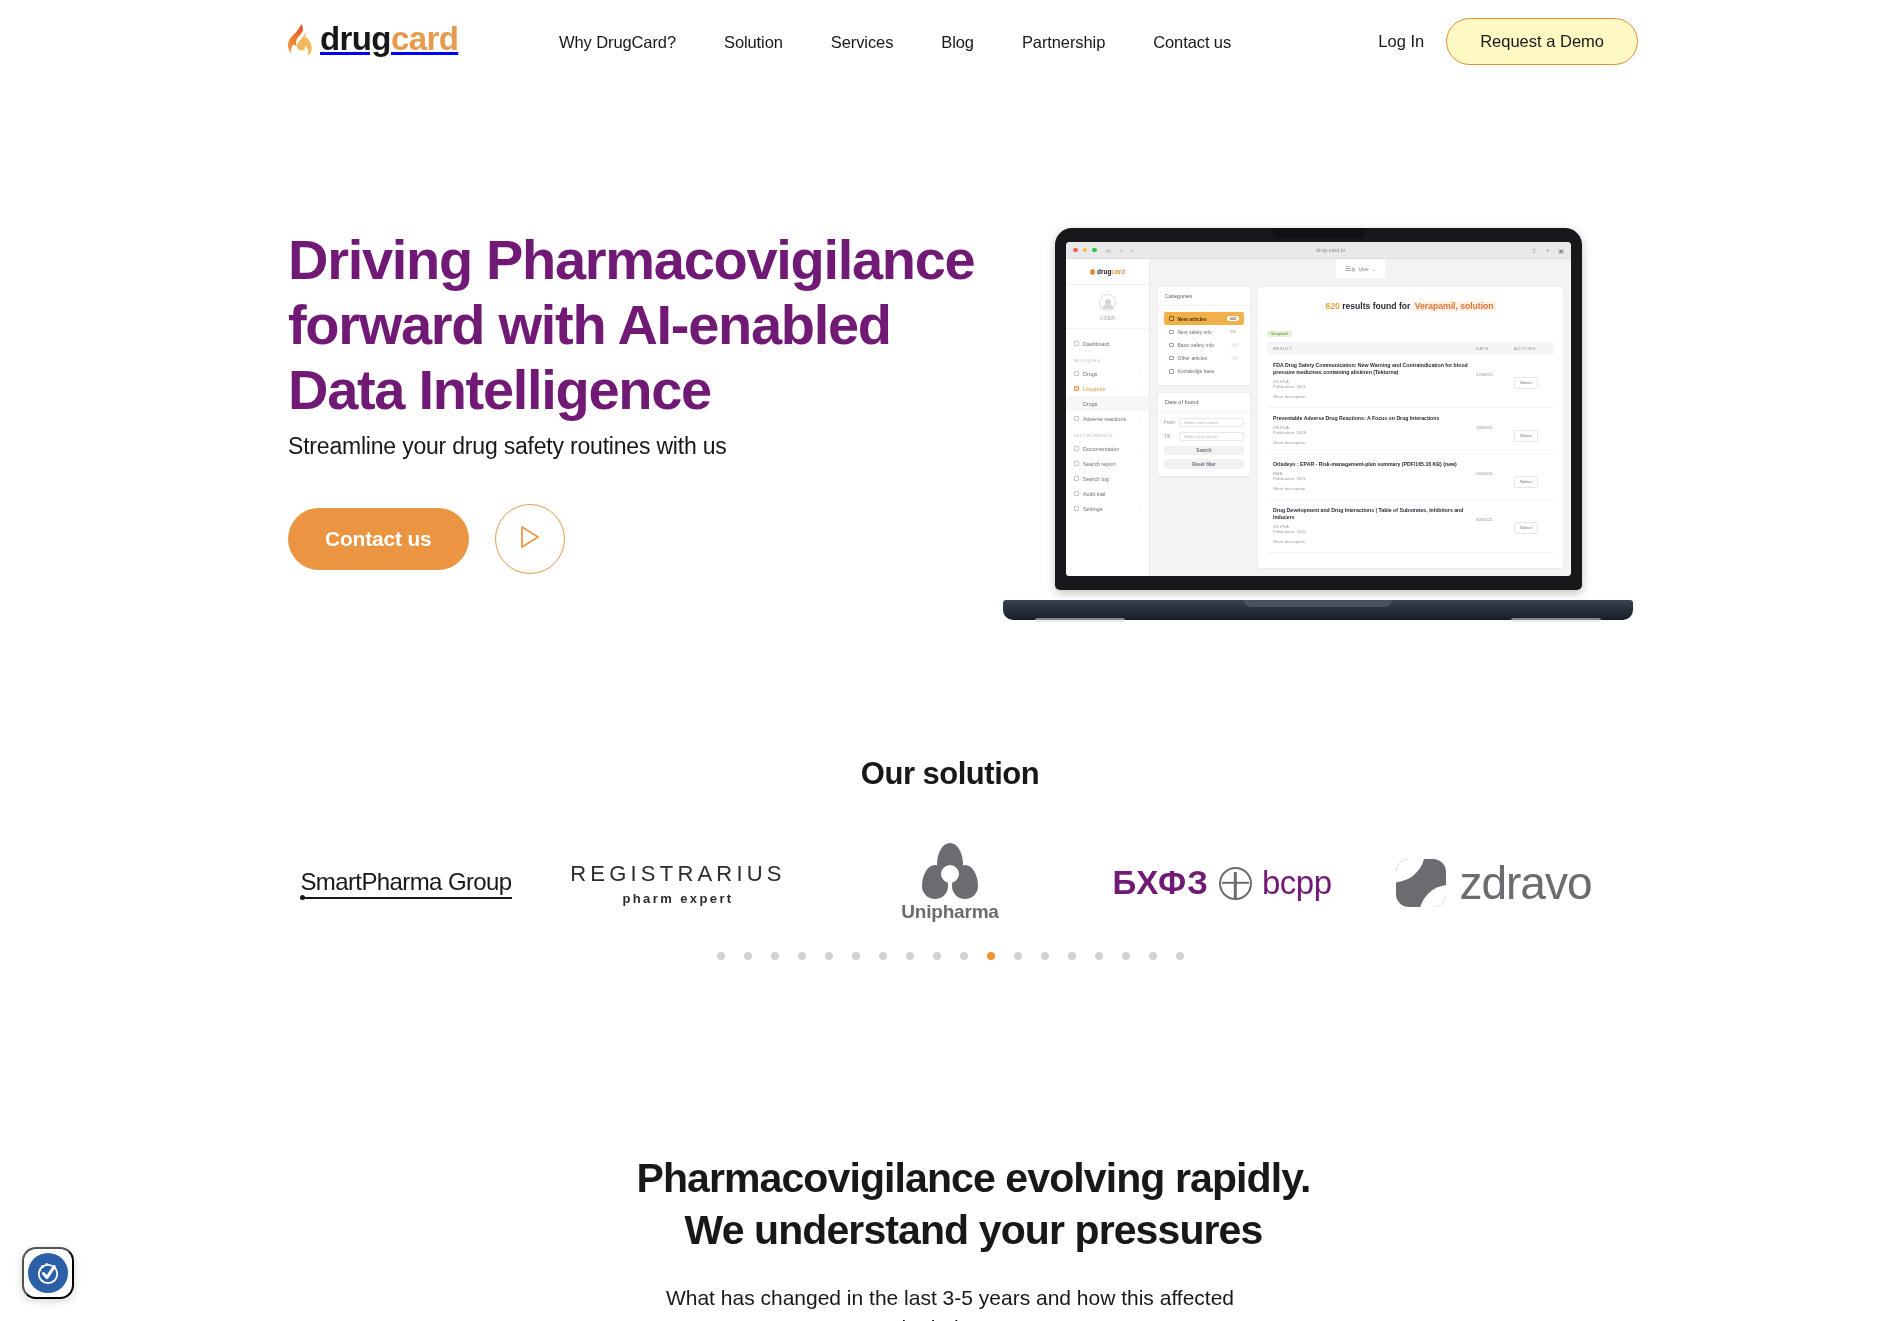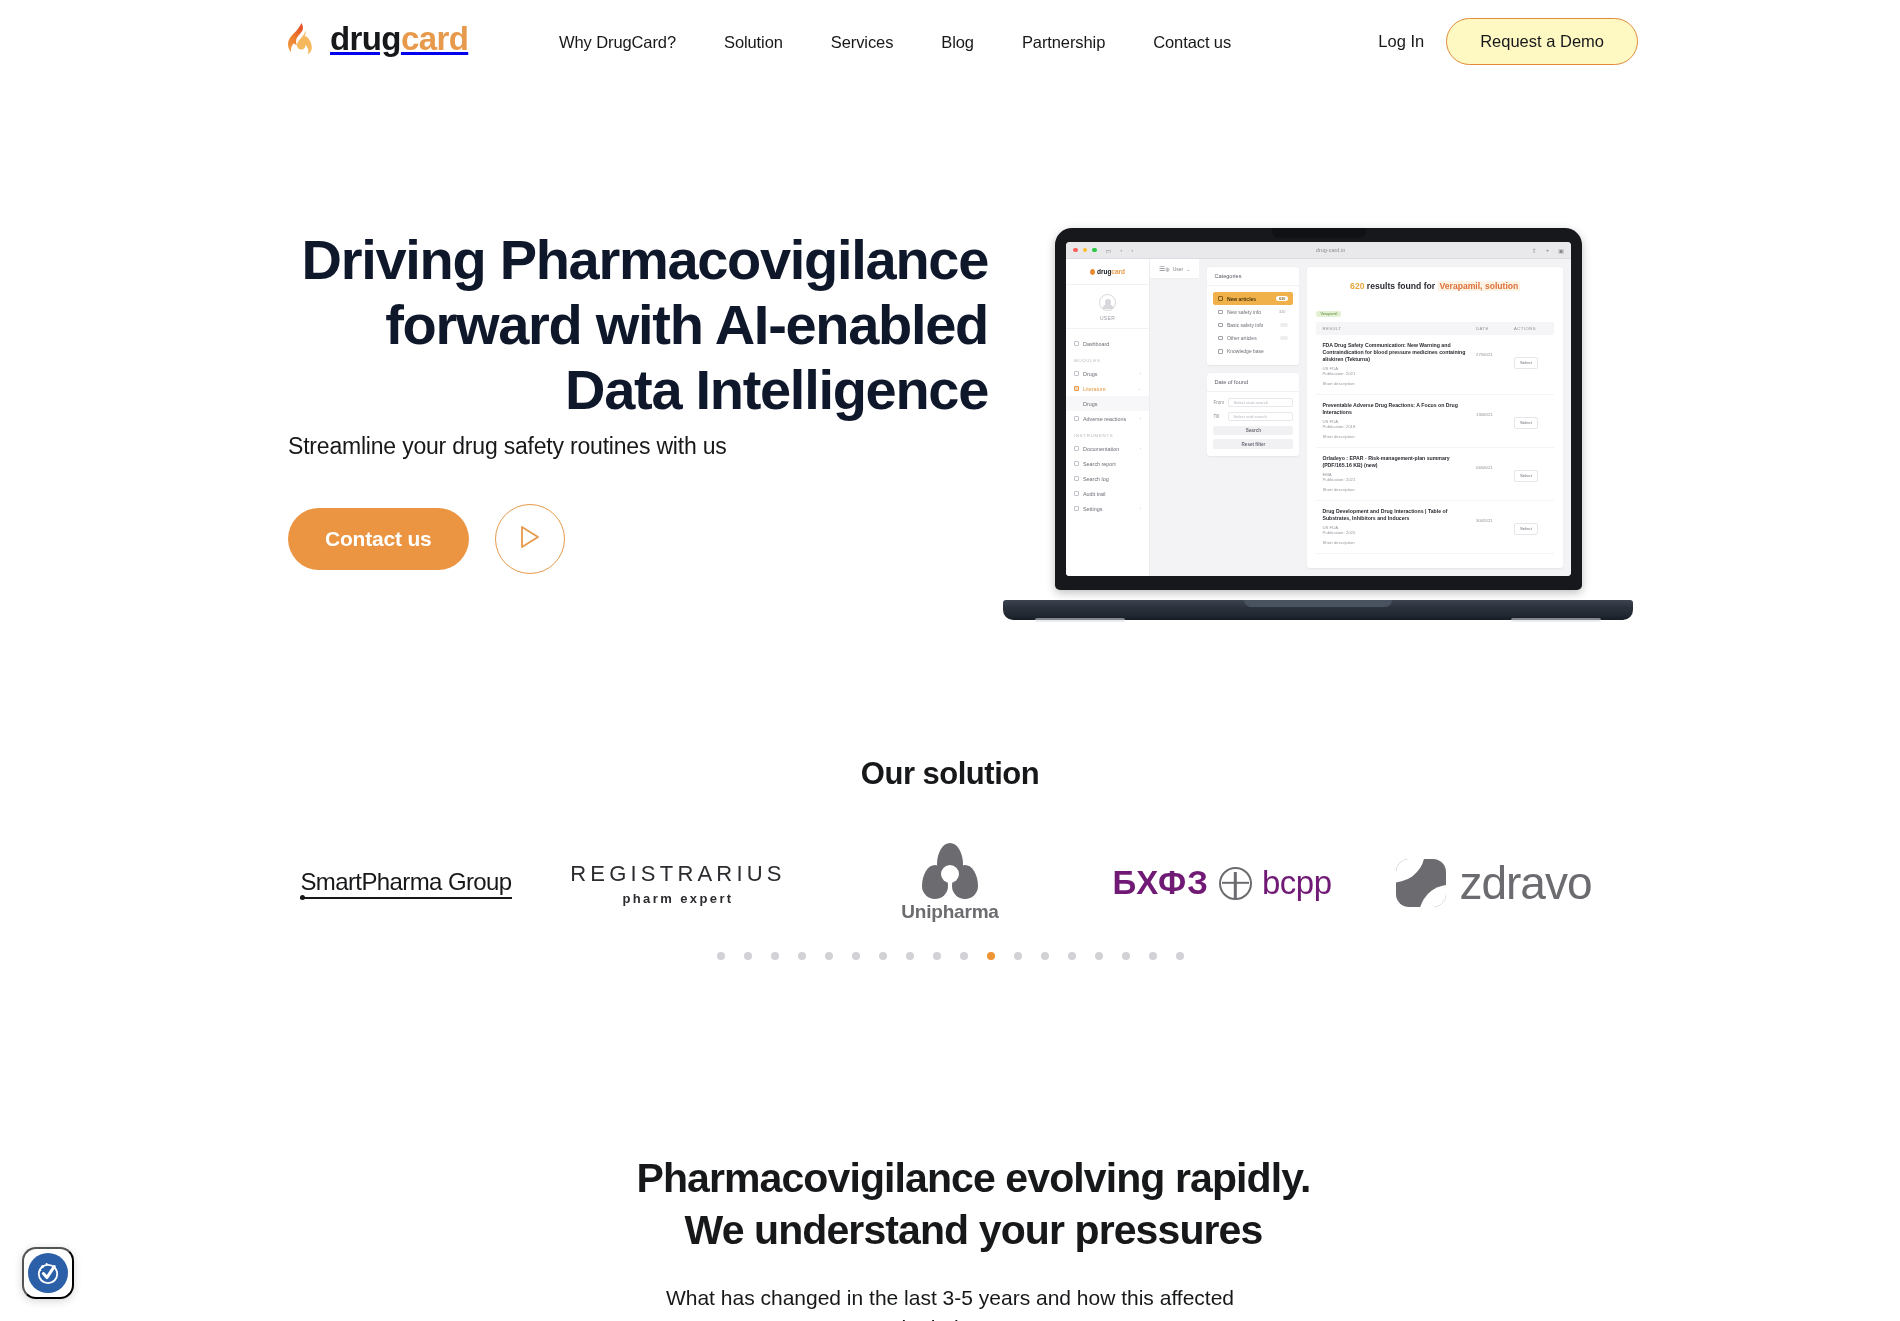--- a/index.html
+++ b/index.html
@@ -13,21 +13,21 @@
     color: #1a1a1a;
     -webkit-font-smoothing: antialiased;
   }
   .page { position: relative; width: 1900px; height: 1321px; background:#fff; }
 
   
   .header {
     position: absolute; top: 0; left: 0; width: 1900px; height: 94px;
     display: flex; align-items: center; background: #fff;
   }
-  .brand { position: absolute; left: 288px; top: 22px; display:flex; align-items:flex-start; gap: 16px; }
+  .brand { position: absolute; left: 288px; top: 22px; display:flex; align-items:flex-end; gap: 6px; }
   .brand-flame { width: 26px; height: 32px; position: relative; display:block; }
   .brand-text { font-size: 33px; font-weight: 700; letter-spacing: -0.6px; line-height: 1; }
   .brand-text .w1 { color: #17181a; }
   .brand-text .w2 { color: #e79a4b; }
 
   .mainnav { position: absolute; left: 535px; top: 33px; display: flex; align-items: center; gap: 0; }
   .mainnav a {
     font-size: 16.5px; color: #17181a; text-decoration: none; font-weight: 500;
     padding: 0 24px; white-space: nowrap; letter-spacing: -0.1px;
   }
@@ -40,21 +40,21 @@
     display:inline-flex; align-items:center; justify-content:center;
     height: 47px; padding: 0 33px; border: 1.7px solid #e08b3a; border-radius: 26px;
     font-size: 16.5px; color: #17181a; font-weight: 500; background: #fef9c3;
     white-space: nowrap; cursor: pointer;
   }
 
   
   .hero { position: absolute; top: 0; left: 0; width: 1900px; height: 720px; }
   .hero-copy { position: absolute; left: 288px; top: 228px; width: 700px; }
   .hero-title {
-    font-size: 56px; line-height: 1.16; font-weight: 700; letter-spacing: -1.3px; color: #0f172a; text-align: right;
+    font-size: 56px; line-height: 1.16; font-weight: 700; letter-spacing: -1.3px; color: #701a75;
   }
   .hero-sub { margin-top: 10px; font-size: 23px; color: #17181a; font-weight: 400; letter-spacing: -0.2px; }
   .hero-actions { margin-top: 44px; display: flex; align-items: center; gap: 26px; }
   .btn-contact {
     display:inline-flex; align-items:center; justify-content:center;
     height: 62px; padding: 0 37px; border-radius: 32px; border: none;
     background: #eb9542; color: #fff; font-size: 21px; font-weight: 600;
     font-family: "Liberation Sans", sans-serif; cursor: pointer; letter-spacing: -0.2px;
   }
   .btn-play {
@@ -110,21 +110,21 @@
   .appside-username { font-size:5px; color:#9a9aa2; letter-spacing:.3px;}
   .appnav { padding: 7px 0; }
   .appnav .grp { font-size:4.4px; color:#b9b9c0; letter-spacing:.7px; padding: 7px 8px 3px; text-transform:uppercase;}
   .appnav .it { font-size:5.4px; color:#6d6d77; padding: 4.5px 8px; display:flex; align-items:center; gap:4px; }
   .appnav .it .ic { width:5px;height:5px;border:0.7px solid #c2c2ca; border-radius:1px; flex-shrink:0;}
   .appnav .it.active { color:#e79a4b; }
   .appnav .it.active .ic { border-color:#e79a4b; background:#f6d9b0;}
   .appnav .it .ch { margin-left:auto; font-size:4px; color:#c0c0c8;}
   .appnav .sub { font-size:5.4px; color:#6d6d77; padding:4.5px 8px 4.5px 17px; background:#f7f7f9;}
 
-  .appmain { flex:1; display:flex; flex-direction:row; min-width:0;}
+  .appmain { flex:1; display:flex; flex-direction:column; min-width:0;align-items:center;}
   .apptop { height:20px; background:#fff; display:flex; align-items:center; padding:0 9px; border-bottom:1px solid #f0f0f2;}
   .burger { font-size:7px; color:#86868e;}
   .apptop-user { margin-left:auto; font-size:5px; color:#86868e; display:flex; align-items:center; gap:3px;}
   .appbody { flex:1; display:flex; gap:8px; padding:8px; min-width:0;}
 
   .filters { width: 92px; flex-shrink:0; display:flex; flex-direction:column; gap:8px;}
   .card { background:#fff; border-radius:3px; box-shadow: 0 0.5px 2px rgba(0,0,0,.06);}
   .card-hd { font-size:5.6px; color:#5a5a64; padding:6px 7px; border-bottom:1px solid #f2f2f4;}
   .card-bd { padding:6px 6px 7px;}
   .cat-row { font-size:5px; color:#6d6d77; display:flex; align-items:center; gap:4px; padding:3.6px 5px; border-radius:2px;}

